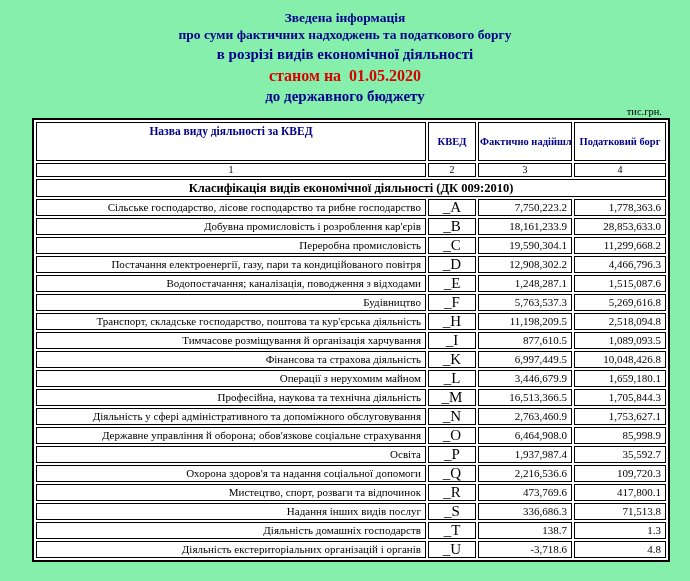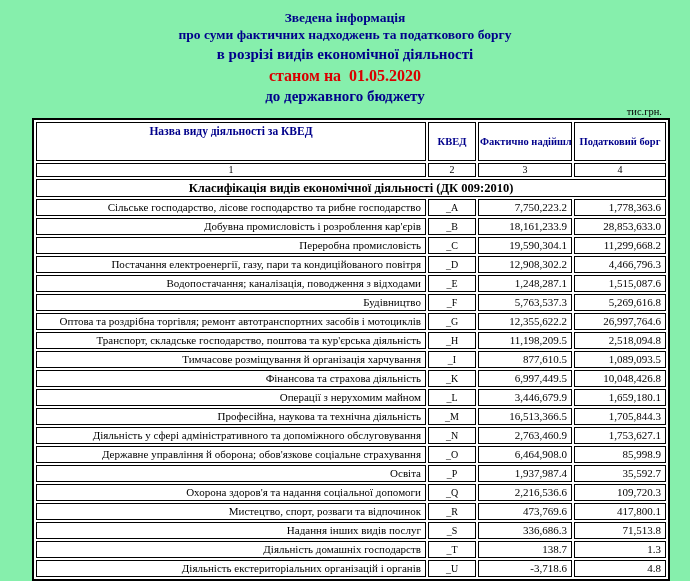--- a/index.html
+++ b/index.html
@@ -83,21 +83,21 @@
   }
   td.td-name {
     text-align: right;
     font-size: 11px;
     line-height: 15px;
     padding: 0 4px;
     color: #000000;
   }
   td.td-kved {
     text-align: center;
-    font-size: 10px;
+    font-size: 15px;
     line-height: 15px;
     color: #000000;
     padding: 0;
   }
   td.td-num {
     text-align: right;
     font-size: 11px;
     line-height: 15px;
     padding: 0 4px;
     color: #000000;
@@ -174,26 +174,20 @@
           <td class="td-num">1,248,287.1</td>
           <td class="td-num">1,515,087.6</td>
         </tr>
         <tr>
           <td class="td-name">Будівництво</td>
           <td class="td-kved">_F</td>
           <td class="td-num">5,763,537.3</td>
           <td class="td-num">5,269,616.8</td>
         </tr>
         <tr>
-          <td class="td-name">Оптова та роздрібна торгівля; ремонт автотранспортних засобів і мотоциклів</td>
-          <td class="td-kved">_G</td>
-          <td class="td-num">12,355,622.2</td>
-          <td class="td-num">26,997,764.6</td>
-        </tr>
-        <tr>
           <td class="td-name">Транспорт, складське господарство, поштова та кур'єрська діяльність</td>
           <td class="td-kved">_H</td>
           <td class="td-num">11,198,209.5</td>
           <td class="td-num">2,518,094.8</td>
         </tr>
         <tr>
           <td class="td-name">Тимчасове розміщування й організація харчування</td>
           <td class="td-kved">_I</td>
           <td class="td-num">877,610.5</td>
           <td class="td-num">1,089,093.5</td>

